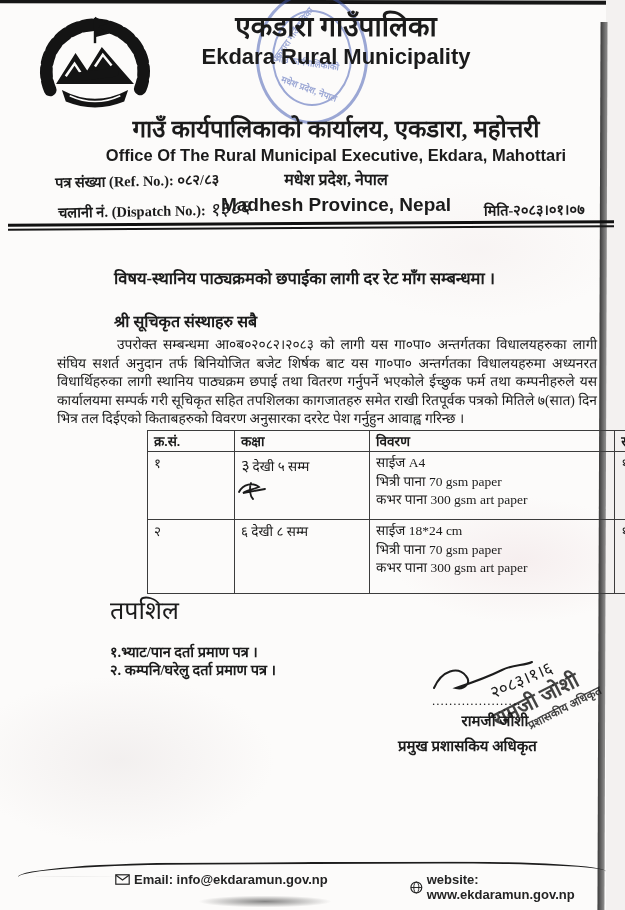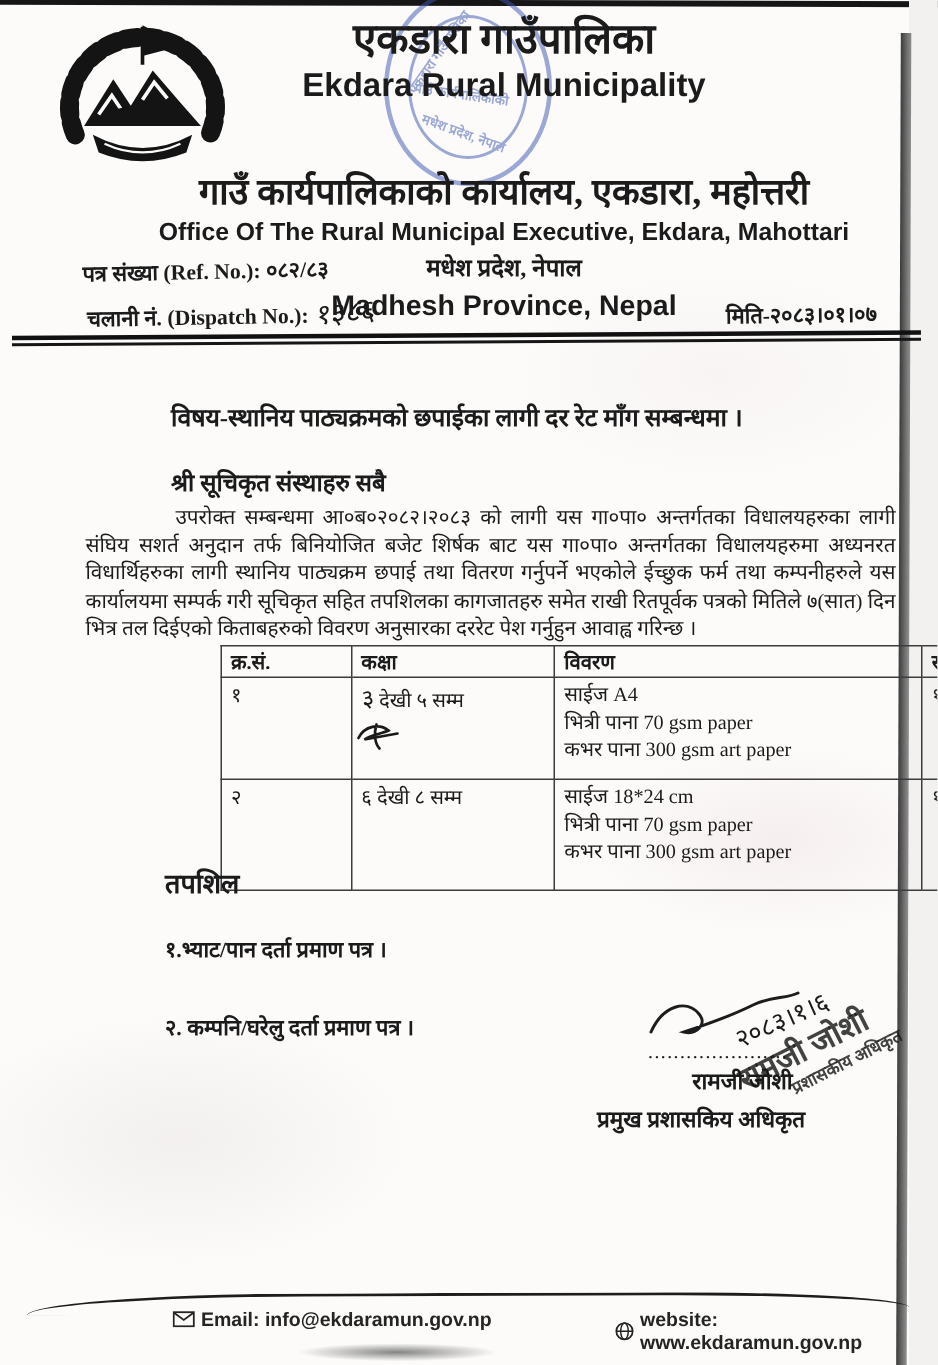--- a/index.html
+++ b/index.html
@@ -54,23 +54,23 @@
   table.spec { position:absolute; left:100px; top:430px; width:601px; border-collapse:collapse;margin-left:47px; }
   table.spec th, table.spec td { border:1.5px solid #3c3c3c; vertical-align:top; text-align:left;
     padding:2px 6px; font-size:13.5px; }
   table.spec th { font-weight:bold; padding:1px 6px; }
   .col-sn { width:72px; } .col-class { width:112px; } .col-det { width:203px; } .col-qty { width:110px; }
   .row-h1 td { height:68px; } .row-h2 td { height:74px; }
   .det-line { display:block; line-height:18.5px; }
   .class-hand { display:inline-block; font-family:"DejaVu Sans",sans-serif; font-size:16px; transform:rotate(-8deg); }
   .scribble { display:block; margin:4px 0 0 -6px; }
   
-  .tapasil-h { position:absolute; left:110px; top:576px; font-size:18px; font-weight:bold; }
-  .tap-item { position:absolute; left:110px; font-size:14.5px; font-weight:bold; }
-  .ti-0 { top:622px; } .ti-1 { top:674px; } .ti-2 { top:666px; } .ti-3 { top:688px; }
+  .tapasil-h { position:absolute; left:110px; top:592px; font-size:25px; font-weight:normal; }
+  .tap-item { position:absolute; left:110px; font-size:14.5px; font-weight:bold;margin-top:19px; }
+  .ti-0 { top:622px; } .ti-1 { top:640px; } .ti-2 { top:666px; } .ti-3 { top:688px; }
   
   .sig-squiggle { position:absolute; left:428px; top:658px; }
   .sig-date { position:absolute; left:488px; top:668px; font-size:17px; transform:rotate(-24deg); white-space:nowrap; }
   .sig-dots { position:absolute; left:432px; top:693px; font-size:13px; letter-spacing:1px; }
   .sig-name { position:absolute; left:420px; top:710px; width:150px; text-align:center; font-size:15px; font-weight:bold; }
   .sig-title { position:absolute; left:398px; top:735px; width:210px; font-size:15px; font-weight:bold; }
   .name-stamp { position:absolute; left:452px; top:688px; width:175px; text-align:center;
     transform:rotate(-27deg); color:rgba(25,25,25,.82); }
   .ns-name { font-size:21px; font-weight:bold; line-height:1.1; display:block; }
   .ns-title { font-size:11.5px; font-weight:bold; display:block; transform:translateX(22px); }

